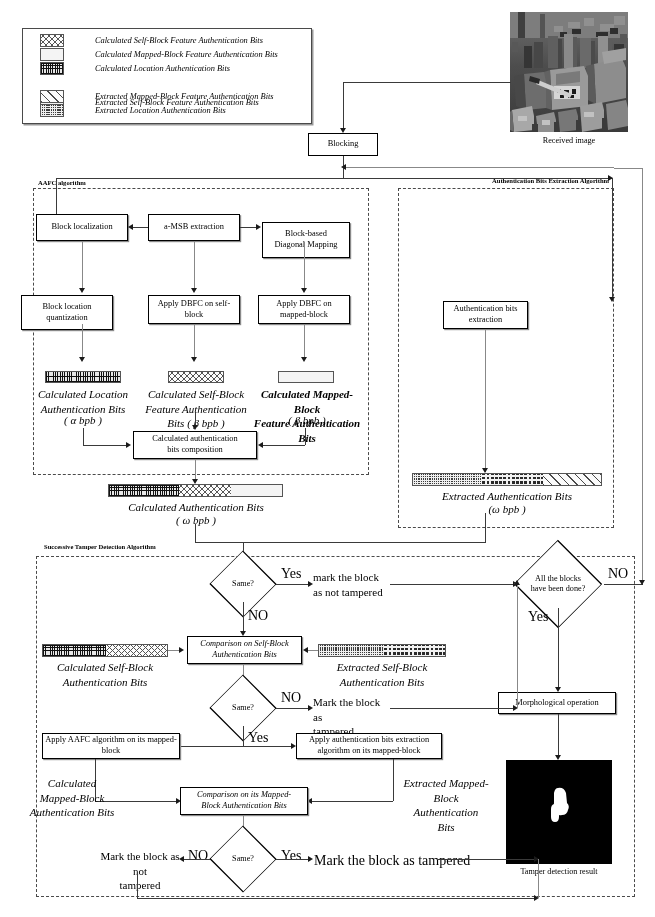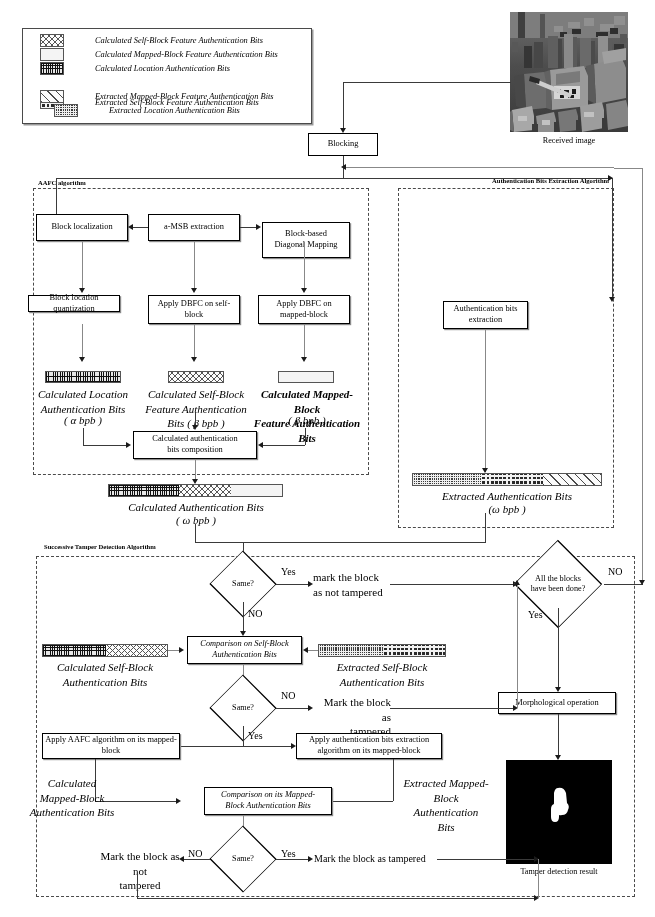--- a/index.html
+++ b/index.html
@@ -47,21 +47,21 @@
     position:absolute;
     font-size:11px;
     line-height:1.32;
     color:#000;
     text-align:center;
     white-space:pre-line;
   }
   .lbl-it { font-style:italic; }
   .flowlbl {
     position:absolute;
-    font-size:10px;
+    font-size:14px;
     color:#000;
     white-space:nowrap;
   }
 
   
   .h { position:absolute; height:0; border-top:1px solid #3a3a3a; }
   .v { position:absolute; width:0; border-left:1px solid #3a3a3a; }
   .hg { position:absolute; height:0; border-top:1px solid #888; }
   .vg { position:absolute; width:0; border-left:1px solid #888; }
 
@@ -164,21 +164,21 @@
       <span class="legend-txt">Calculated Location Authentication Bits</span>
     </div>
     <div class="legend-row" style="left:17px;top:47px;margin-top:20px;">
       <span class="legend-sw p-eself"></span>
       <span class="legend-txt">Extracted Self-Block Feature Authentication Bits</span>
     </div>
     <div class="legend-row" style="left:17px;top:61px;">
       <span class="legend-sw p-emap"></span>
       <span class="legend-txt">Extracted Mapped-Block Feature Authentication Bits</span>
     </div>
-    <div class="legend-row" style="left:31px;top:75px;">
+    <div class="legend-row" style="left:17px;top:75px;">
       <span class="legend-sw p-eloc"></span>
       <span class="legend-txt">Extracted Location Authentication Bits</span>
     </div>
   </div>
 
   <div class="photo" style="left:510px;top:12px;width:118px;height:120px;">
     <svg width="118" height="120" viewBox="0 0 118 120">
       <defs>
         <linearGradient id="bgg" x1="0" y1="0" x2="0" y2="1">
           <stop offset="0" stop-color="#6e6e6e"></stop>
@@ -293,21 +293,21 @@
   <div class="box" style="left:36px;top:214px;width:92px;height:27px;">Block localization</div>
   <div class="box" style="left:148px;top:214px;width:92px;height:27px;">a-MSB extraction</div>
   <div class="box" style="left:262px;top:222px;width:88px;height:36px;white-space:pre-line;">Block-based
 Diagonal Mapping</div>
 
   <div class="h" style="left:133px;top:227px;width:15px;"></div>
   <div class="ar ar-l" style="left:128px;top:224px;"></div>
   <div class="h" style="left:240px;top:227px;width:17px;"></div>
   <div class="ar ar-r" style="left:256px;top:224px;"></div>
 
-  <div class="box" style="left:28px;top:295px;width:92px;height:17px;white-space:pre-line;">Block location
+  <div class="box" style="left:21px;top:295px;width:92px;height:35px;white-space:pre-line;">Block location
 quantization</div>
   <div class="box" style="left:148px;top:295px;width:92px;height:29px;">Apply DBFC on self-block</div>
   <div class="box" style="left:258px;top:295px;width:92px;height:29px;">Apply DBFC on mapped-block</div>
 
   <div class="vg" style="left:82px;top:241px;height:49px;"></div>
   <div class="ar ar-d" style="left:79px;top:288px;"></div>
   <div class="vg" style="left:194px;top:241px;height:49px;"></div>
   <div class="ar ar-d" style="left:191px;top:288px;"></div>
   <div class="vg" style="left:304px;top:242px;height:48px;"></div>
   <div class="ar ar-d" style="left:301px;top:288px;"></div>
@@ -459,21 +459,21 @@
 
   <div class="dia" style="left:210px;top:690px;width:66px;height:36px;">
     <div class="shape" style="transform:rotate(45deg) scale(0.72,1.32);"></div>
     <div class="txt">Same?</div>
   </div>
   <div class="flowlbl" style="left:281px;top:690px;">NO</div>
   <div class="flowlbl" style="left:248px;top:730px;">Yes</div>
 
   <div class="h" style="left:276px;top:708px;width:34px;"></div>
   <div class="ar ar-r" style="left:308px;top:705px;"></div>
-  <div class="lbl" style="left:313px;top:695px;width:78px;text-align:right;">Mark the block as
+  <div class="lbl" style="left:313px;top:695px;width:78px;text-align:left;">Mark the block as
 tampered</div>
   <div class="h" style="left:390px;top:708px;width:126px;"></div>
   <div class="ar ar-r" style="left:513px;top:705px;"></div>
   <div class="vg" style="left:517px;top:584px;height:124px;"></div>
   <div class="ar ar-u" style="left:514px;top:580px;"></div>
 
   <div class="v" style="left:243px;top:726px;height:20px;"></div>
   <div class="h" style="left:180px;top:746px;width:63px;"></div>
   <div class="ar ar-l" style="left:176px;top:743px;"></div>
   <div class="h" style="left:243px;top:746px;width:50px;"></div>
@@ -490,21 +490,21 @@
 Mapped-Block
 Authentication Bits</div>
 
   <div class="v" style="left:393px;top:759px;height:42px;"></div>
   <div class="h" style="left:311px;top:801px;width:82px;"></div>
   <div class="ar ar-l" style="left:307px;top:798px;"></div>
   <div class="lbl lbl-it" style="left:400px;top:776px;width:92px;">Extracted Mapped-
 Block Authentication
 Bits</div>
 
-  <div class="box" style="left:180px;top:787px;width:128px;height:28px;white-space:pre-line;font-style:italic;margin-left:24px;">Comparison on its Mapped-
+  <div class="box" style="left:180px;top:787px;width:128px;height:28px;white-space:pre-line;font-style:italic;">Comparison on its Mapped-
 Block Authentication Bits</div>
 
   <div class="vg" style="left:243px;top:815px;height:24px;"></div>
   <div class="ar ar-d" style="left:240px;top:836px;"></div>
 
   <div class="dia" style="left:210px;top:841px;width:66px;height:36px;">
     <div class="shape" style="transform:rotate(45deg) scale(0.72,1.32);"></div>
     <div class="txt">Same?</div>
   </div>
   <div class="flowlbl" style="left:188px;top:848px;">NO</div>

